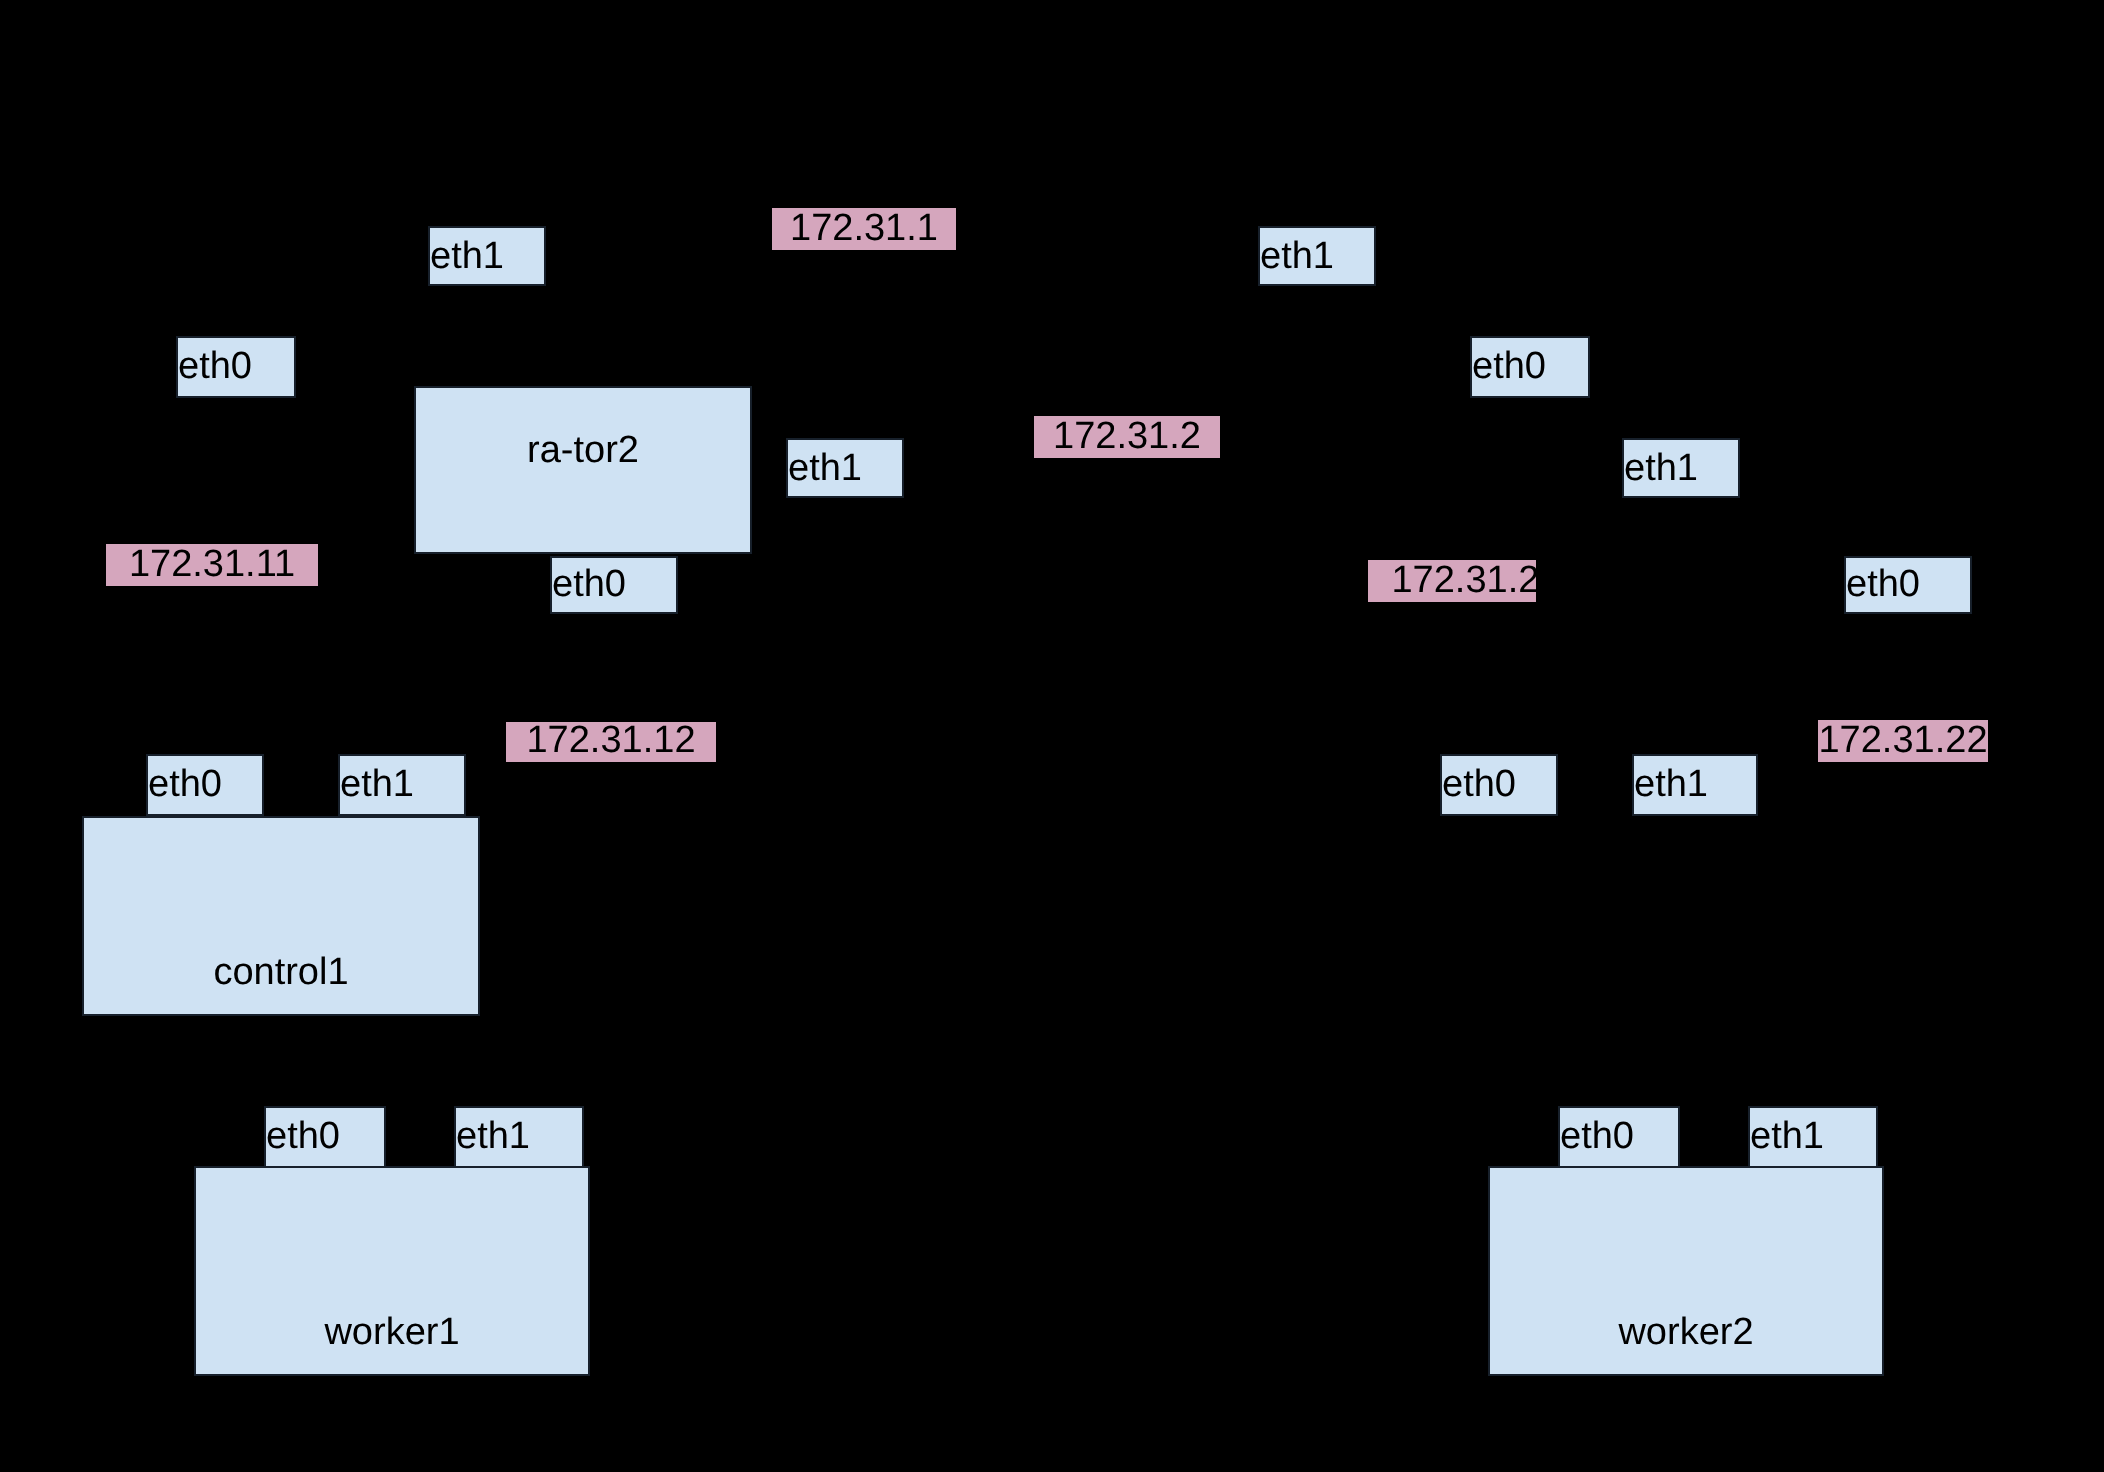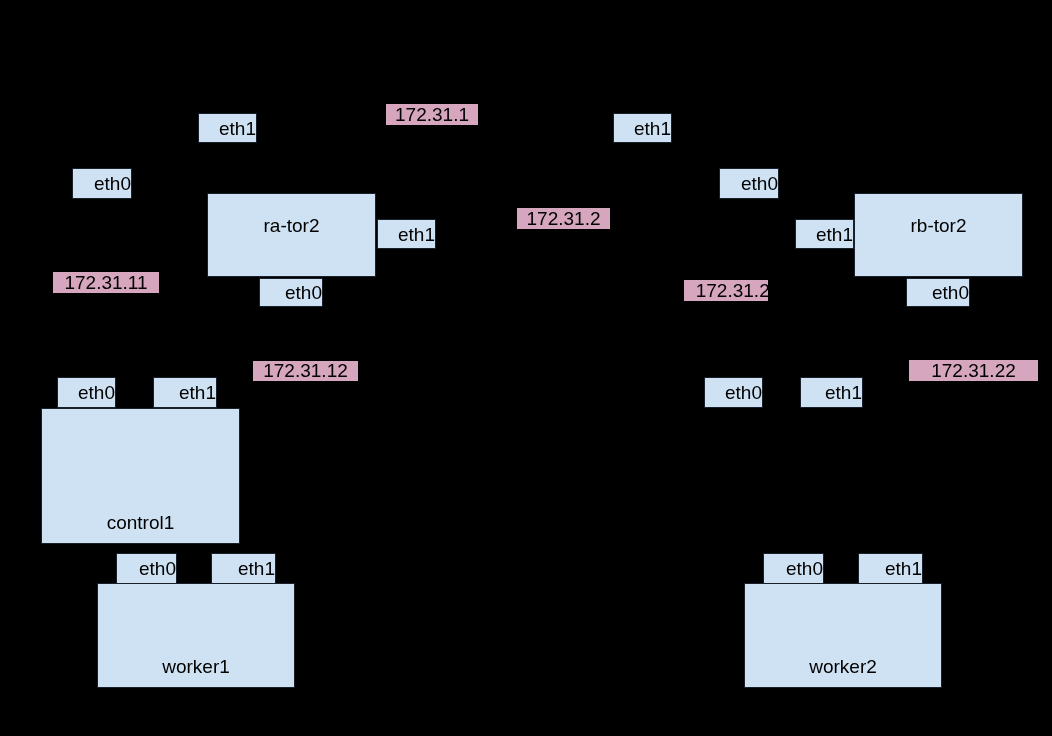--- a/index.html
+++ b/index.html
@@ -30,43 +30,44 @@
   .node.row1         { padding-top: 20px; }
   .node.row2         { padding-top: 21px; }
   .node.label-bottom { align-items: flex-end; padding-bottom: 9px; }
   .port {
     position: absolute;
     box-sizing: border-box;
     background: var(--node-fill, #cfe2f3);
     border: 1px solid var(--node-border, #17202b);
     display: flex;
     align-items: center;
-    justify-content: flex-end;
+    justify-content: flex-start;
     font-size: 19px;
     line-height: 21px;
+    margin-left: 16px;
   }
   .badge {
     position: absolute;
     box-sizing: border-box;
     background: var(--badge-fill, #d5a6bd);
     display: flex;
     align-items: center;
     justify-content: center;
     font-size: 19px;
     line-height: 20px;
     white-space: nowrap;
   }
   .lbl { display: block; }
 
   
   .pos-ra-tor1  { left: 26px;  top: 87px;  width: 170px; height: 81px; }
   .pos-ra-tor2  { left: 207px; top: 193px; width: 169px; height: 84px; }
   .pos-rb-tor1  { left: 673px; top: 87px;  width: 171px; height: 81px; }
   .pos-rb-tor2  { left: 854px; top: 193px; width: 169px; height: 84px; }
-  .pos-control1 { left: 41px;  top: 408px; width: 199px; height: 136px; }
+  .pos-control1 { left: 41px;  top: 408px; width: 199px; height: 100px; }
   .pos-control2 { left: 688px; top: 408px; width: 199px; height: 104px; }
   .pos-worker1  { left: 97px;  top: 583px; width: 198px; height: 105px; }
   .pos-worker2  { left: 744px; top: 583px; width: 198px; height: 105px; }
 
   
   .pos-ra-tor1-eth1  { left: 198px; top: 113px; width: 59px; height: 30px; }
   .pos-ra-tor1-eth0  { left: 72px;  top: 168px; width: 60px; height: 31px; }
   .pos-ra-tor2-eth1  { left: 377px; top: 219px; width: 59px; height: 30px; }
   .pos-ra-tor2-eth0  { left: 259px; top: 278px; width: 64px; height: 29px; }
   .pos-rb-tor1-eth1  { left: 613px; top: 113px; width: 59px; height: 30px; }
@@ -81,34 +82,31 @@
   .pos-worker1-eth1  { left: 211px; top: 553px; width: 65px; height: 31px; }
   .pos-worker2-eth0  { left: 763px; top: 553px; width: 61px; height: 31px; }
   .pos-worker2-eth1  { left: 858px; top: 553px; width: 65px; height: 31px; }
 
   
   .pos-ip1  { left: 386px; top: 104px; width: 92px;  height: 21px; align-items: flex-end; }
   .pos-ip2  { left: 517px; top: 208px; width: 93px;  height: 21px; }
   .pos-ip11 { left: 53px;  top: 272px; width: 106px; height: 21px; }
   .pos-ip12 { left: 253px; top: 361px; width: 105px; height: 20px; }
   .pos-ip21 { left: 684px; top: 280px; width: 84px; height: 21px; padding-left: 24px; }
-  .pos-ip22 { left: 909px; top: 360px; width: 129px; height: 21px; }
+  .pos-ip22 { left: 909px; top: 360px; width: 85px; height: 21px; }
 </style>
 </head>
 <body>
 
 <div class="canvas">
 
   <div class="node label-top row2 pos-ra-tor2">
     <span class="lbl">ra-tor2</span>
   </div>
 
-  <div class="node label-top row2 pos-rb-tor2">
-    <span class="lbl">rb-tor2</span>
-  </div>
 
   <div class="node label-bottom pos-control1">
     <span class="lbl">control1</span>
   </div>
 
   <div class="node label-bottom pos-worker1">
     <span class="lbl">worker1</span>
   </div>
   <div class="node label-bottom pos-worker2">
     <span class="lbl">worker2</span>

